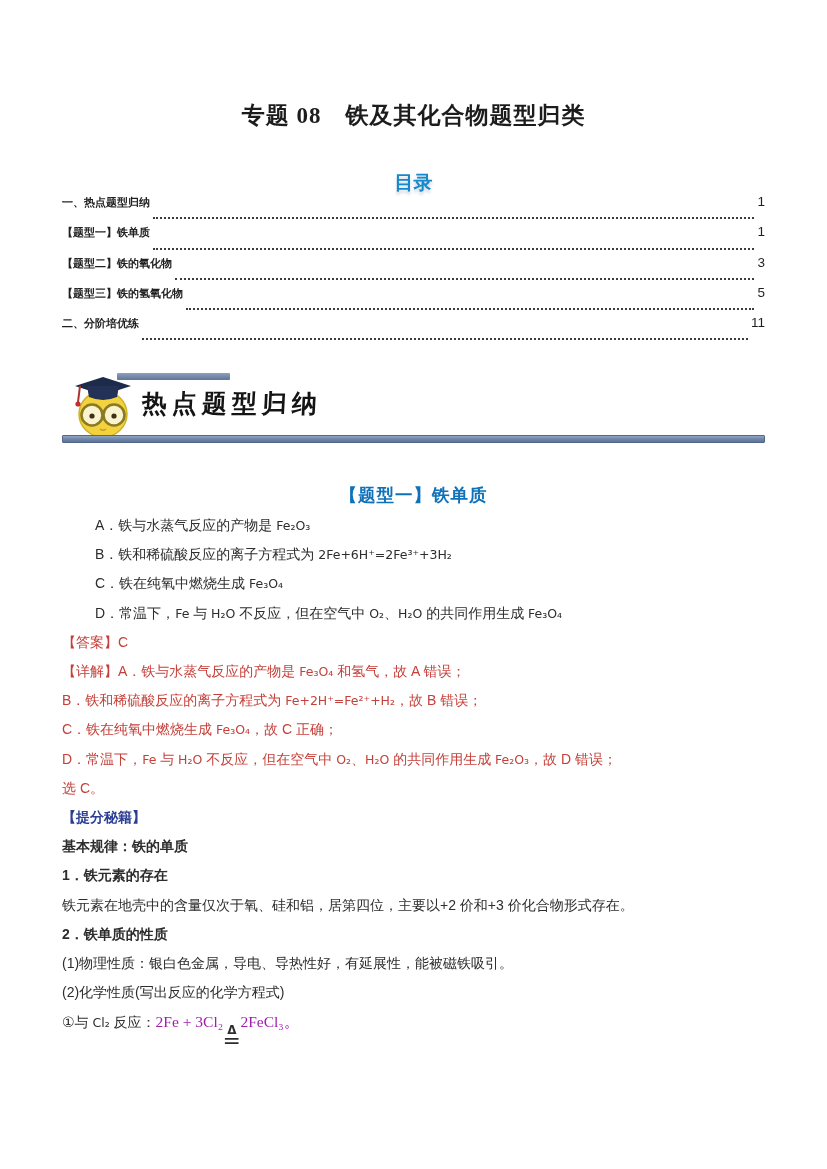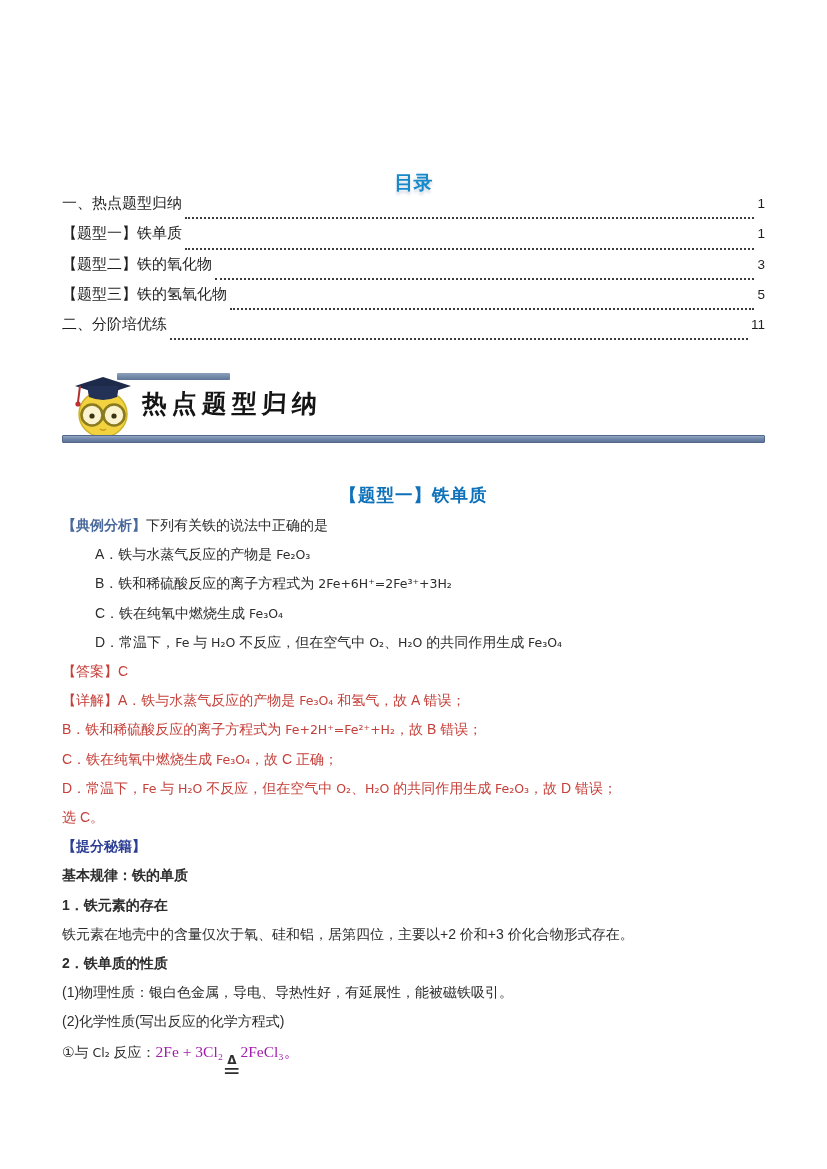--- a/index.html
+++ b/index.html
@@ -11,21 +11,21 @@
   .doc-title{position:absolute;top:100px;left:0;width:100%;text-align:center;
     font-family:"Liberation Serif","DejaVu Serif",serif;
     font-size:23px;font-weight:700;color:#1c1c1c;letter-spacing:1px;}
   .toc-heading{position:absolute;top:170px;left:0;width:100%;text-align:center;
     font-size:19px;font-weight:700;color:#1589c9;
     text-shadow:0 3px 3px rgba(140,165,190,.45);}
 
   
   .toc{position:absolute;top:194px;left:62px;width:703px;}
   .toc-row{display:flex;align-items:baseline;height:30.3px;cursor:pointer;}
-  .toc-label{flex:none;font-size:15px;font-weight:400;color:#1f1f1f;}
+  .toc-label{flex:none;font-size:11px;font-weight:700;color:#1f1f1f;}
   .toc-dots{flex:1;margin:0 3px;border-bottom:2px dotted #3c3c3c;
     align-self:flex-end;margin-bottom:5px;}
   .toc-page{flex:none;font-size:13.5px;color:#1f1f1f;}
 
   
   .banner{position:absolute;top:371px;left:62px;width:703px;height:74px;}
   .banner-accent{position:absolute;left:55px;top:2px;width:113px;height:7px;
     background:linear-gradient(180deg,#8ba0bd,#5f7697);border-radius:1px;}
   .owl{position:absolute;left:10px;top:2px;}
   .banner-title{position:absolute;left:80px;top:16px;
@@ -60,20 +60,21 @@
   .eq-cond .delta{font-size:12px;font-weight:700;line-height:9px;
     font-family:"DejaVu Sans",sans-serif;}
   .eq-cond .equals{font-size:16px;font-weight:700;line-height:13px;
     display:inline-block;transform:scaleX(1.7);}
 </style>
 </head>
 <body>
 
 <div class="page">
 
+  <div class="doc-title">专题 08　铁及其化合物题型归类</div>
   <div class="toc-heading">目录</div>
 
   <div class="toc">
     <div class="toc-row">
       <span class="toc-label">一、热点题型归纳</span>
       <span class="toc-dots"></span>
       <span class="toc-page">1</span>
     </div>
     <div class="toc-row">
       <span class="toc-label">【题型一】铁单质</span>
@@ -115,23 +116,20 @@
       </svg>
     </div>
     <div class="banner-title">热点题型归纳</div>
     <div class="divider-bar"></div>
   </div>
 
   <div class="topic-heading">【题型一】铁单质</div>
 
   <div class="body-block">
 
-    <div class="line">
-      <span class="tag-blue">【典例分析】</span><span>下列有关铁的说法中正确的是</span>
-    </div>
 
     <div class="line indent"><span class="t">A．铁与水蒸气反应的产物是 </span><span class="f">Fe₂O₃</span></div>
     <div class="line indent"><span class="t">B．铁和稀硫酸反应的离子方程式为 </span><span class="f">2Fe+6H⁺=2Fe³⁺+3H₂</span></div>
     <div class="line indent"><span class="t">C．铁在纯氧中燃烧生成 </span><span class="f">Fe₃O₄</span></div>
     <div class="line indent"><span class="t">D．常温下，</span><span class="f">Fe</span><span class="t"> 与 </span><span class="f">H₂O</span><span class="t"> 不反应，但在空气中 </span><span class="f">O₂</span><span class="t">、</span><span class="f">H₂O</span><span class="t"> 的共同作用生成 </span><span class="f">Fe₃O₄</span></div>
 
     <div class="line">
       <span class="tag-red">【答案】</span><span class="red">C</span>
     </div>
 

